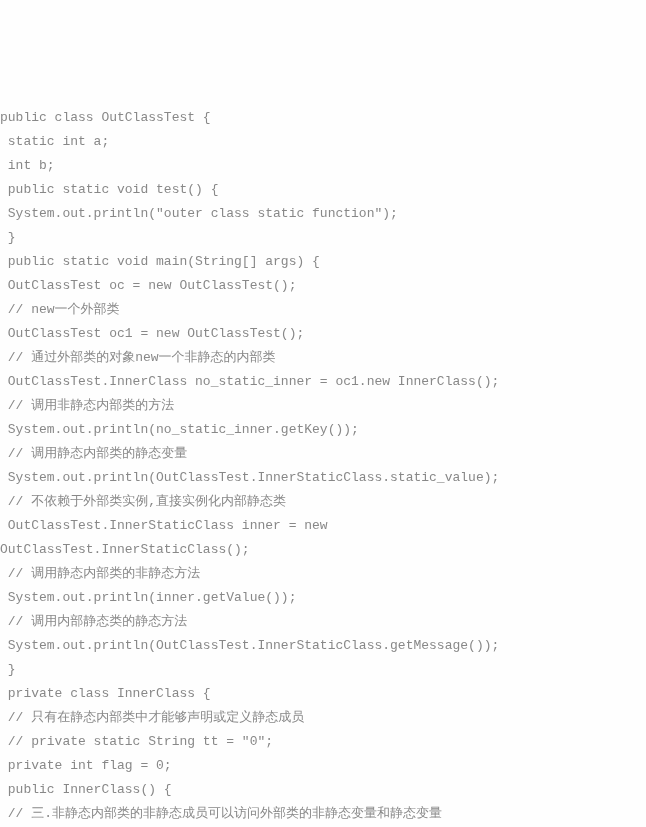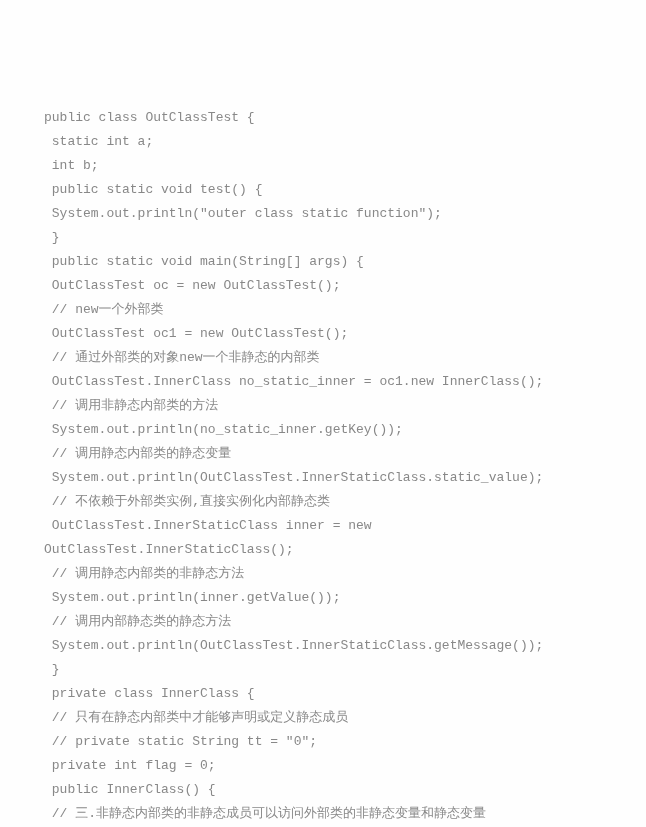--- a/index.html
+++ b/index.html
@@ -11,23 +11,21 @@
       font-family: "Consolas", "Monaco", "Courier New", monospace;
       font-size: 13px;
       line-height: 24px;
       color: #888;
       background: #fefefe;
       padding: 10px 0;
       white-space: pre;
       width: 646px;
     }
     .code-line {
-      padding-left: 8px;
       white-space: pre;
-      margin-left: 36px;
     }
   </style>
 </head>
 <body>
 
 
 
 <div id="code-container"><div class="code-line">public class OutClassTest {</div><div class="code-line"> static int a;</div><div class="code-line"> int b;</div><div class="code-line"> public static void test() {</div><div class="code-line"> System.out.println("outer class static function");</div><div class="code-line"> }</div><div class="code-line"> public static void main(String[] args) {</div><div class="code-line"> OutClassTest oc = new OutClassTest();</div><div class="code-line"> // new一个外部类</div><div class="code-line"> OutClassTest oc1 = new OutClassTest();</div><div class="code-line"> // 通过外部类的对象new一个非静态的内部类</div><div class="code-line"> OutClassTest.InnerClass no_static_inner = oc1.new InnerClass();</div><div class="code-line"> // 调用非静态内部类的方法</div><div class="code-line"> System.out.println(no_static_inner.getKey());</div><div class="code-line"> // 调用静态内部类的静态变量</div><div class="code-line"> System.out.println(OutClassTest.InnerStaticClass.static_value);</div><div class="code-line"> // 不依赖于外部类实例,直接实例化内部静态类</div><div class="code-line"> OutClassTest.InnerStaticClass inner = new</div><div class="code-line">OutClassTest.InnerStaticClass();</div><div class="code-line"> // 调用静态内部类的非静态方法</div><div class="code-line"> System.out.println(inner.getValue());</div><div class="code-line"> // 调用内部静态类的静态方法</div><div class="code-line"> System.out.println(OutClassTest.InnerStaticClass.getMessage());</div><div class="code-line"> }</div><div class="code-line"> private class InnerClass {</div><div class="code-line"> // 只有在静态内部类中才能够声明或定义静态成员</div><div class="code-line"> // private static String tt = "0";</div><div class="code-line"> private int flag = 0;</div><div class="code-line"> public InnerClass() {</div><div class="code-line"> // 三.非静态内部类的非静态成员可以访问外部类的非静态变量和静态变量</div><div class="code-line"> System.out.println("InnerClass create a:" + a);</div></div>
 
 

